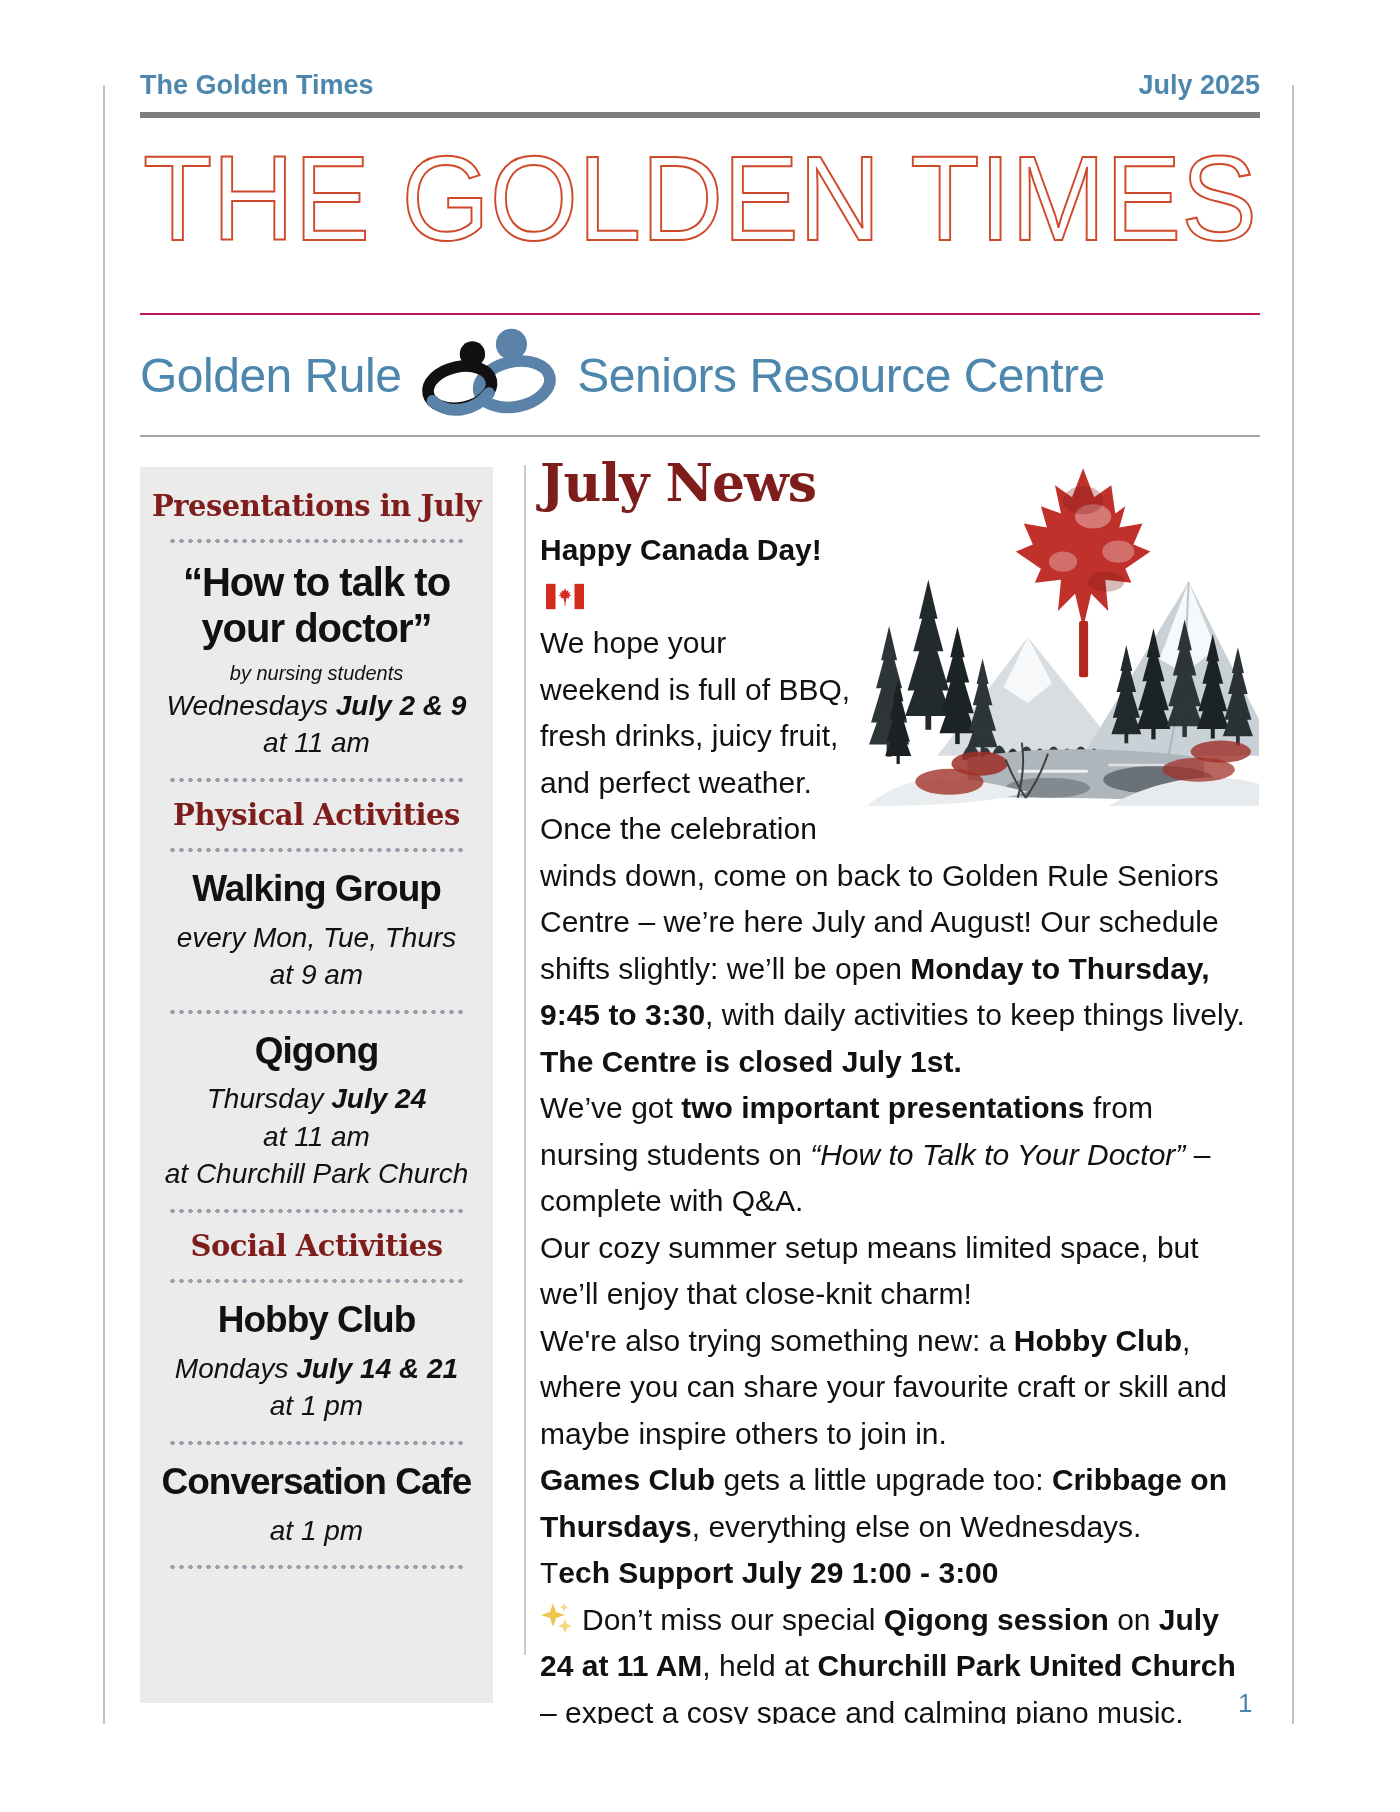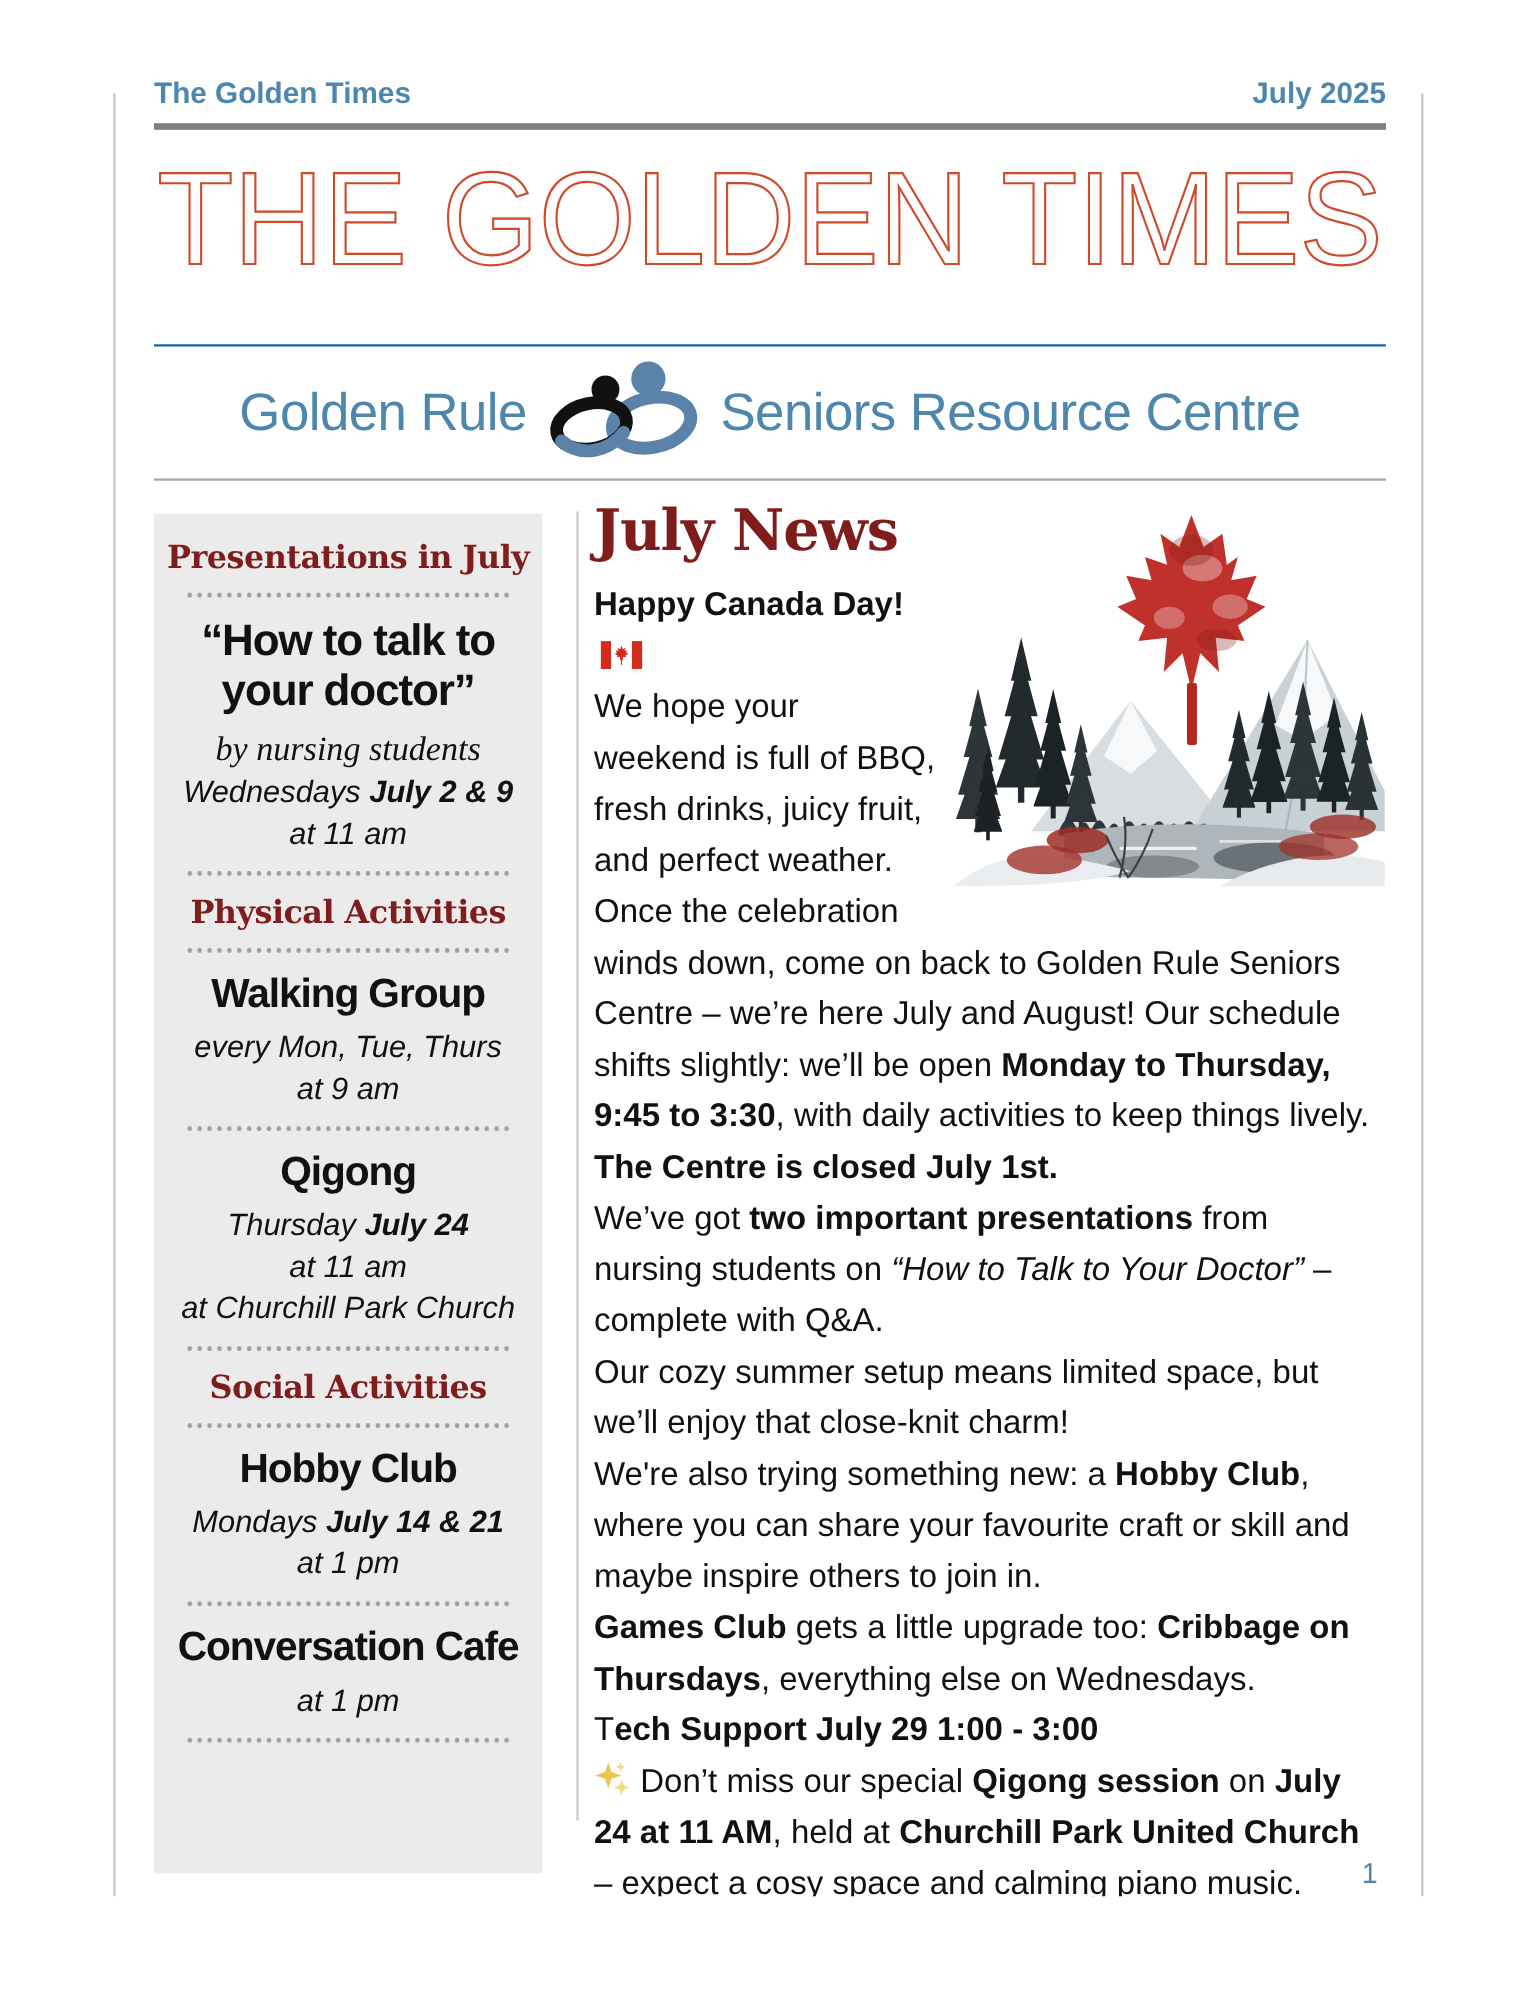--- a/index.html
+++ b/index.html
@@ -6,35 +6,35 @@
   .page{position:relative;width:1400px;height:1724px;background:#ffffff;overflow:hidden;
         font-family:"Liberation Sans",sans-serif;color:#111;}
   .guide{position:absolute;top:85px;bottom:0;width:2px;background:#c3c3c3;}
   .guide-l{left:103px;}
   .guide-r{left:1292px;}
   .topbar{position:absolute;left:140px;width:1120px;top:70px;display:flex;
           justify-content:space-between;font-size:27px;font-weight:700;color:#4d87ae;}
   .toprule{position:absolute;left:140px;width:1120px;top:112px;height:6px;background:#7d7d7d;}
   .masthead{position:absolute;left:140px;width:1120px;top:136px;height:122px;}
   .brandband{position:absolute;left:140px;width:1120px;top:313px;height:124px;box-sizing:border-box;
-             border-top:2px solid #0369a1;border-bottom:2px solid #a5a5a5;
-             display:flex;align-items:center;justify-content:center;}
+             border-top:2px solid #be185d;border-bottom:2px solid #a5a5a5;
+             display:flex;align-items:center;}
   .brandtext{font-size:48px;color:#4d87ae;letter-spacing:-0.5px;white-space:nowrap;}
   .brandlogo{width:156px;height:94px;flex:0 0 auto;margin:0 10px;}
   
   .sidebar{position:absolute;left:140px;top:467px;width:353px;height:1236px;background:#ebebeb;
            box-sizing:border-box;padding:18px 10px;text-align:center;}
   .sb-header{font-family:"DejaVu Serif","Liberation Serif",serif;font-weight:700;font-size:29px;
              color:#7f1d1d;margin-top:4px;letter-spacing:-0.5px;}
   .sb-dots{height:6px;margin:15px 18px;background-image:radial-gradient(circle,#98a1aa 2px,transparent 2.4px);
            background-size:9px 6px;background-repeat:repeat-x;background-position:center;}
   .sb-title{font-size:37px;font-weight:700;letter-spacing:-1px;line-height:1.16;margin:6px 0 8px;}
   .sb-title.big{font-size:40px;}
   .sb-line{font-size:28px;line-height:1.34;}
-  .sb-line.small{font-size:31px;font-family:Liberation Serif, serif;}
+  .sb-line.small{font-size:20px;}
   
   .col-divider{position:absolute;left:524px;top:465px;height:1190px;width:2px;background:#c9c9c9;}
   
   .article{position:absolute;left:540px;top:452px;width:719px;}
   .article h1{font-family:"DejaVu Serif","Liberation Serif",serif;font-weight:700;font-size:52px;
               color:#7f1d1d;margin:0 0 14px 0;letter-spacing:-1px;}
   .figwrap{float:right;width:392px;height:350px;margin:4px 0 4px 14px;}
   .figwrap svg{width:100%;height:100%;}
   .article p{margin:0;font-size:30px;line-height:1.55;}
   .callout{margin-top:16px;}

